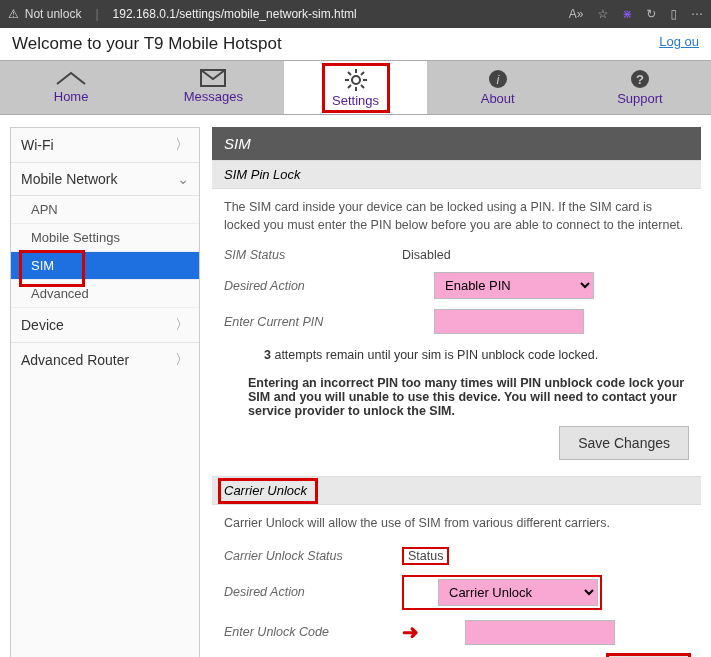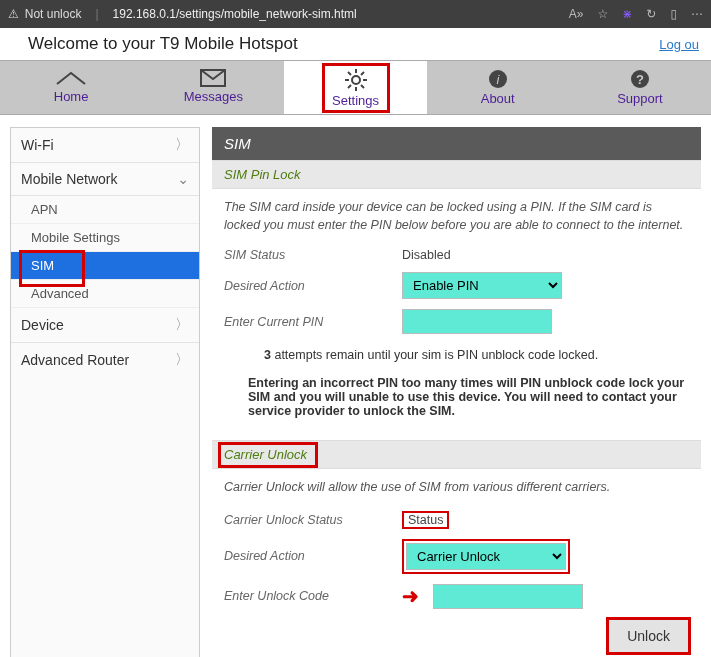--- a/index.html
+++ b/index.html
@@ -2,47 +2,47 @@
 <html><head>
 <meta charset="utf-8">
 <style>
   * { box-sizing: border-box; margin: 0; padding: 0; font-family: Arial, Helvetica, sans-serif; }
   body { background: #fff; width: 711px; font-size: 13px; color: #333; }
   .browserbar { background: #3f3f3f; color: #ddd; height: 28px; display: flex; align-items: center; padding: 0 8px; font-size: 12px; }
   .browserbar .ns { display: flex; align-items: center; gap: 6px; }
   .browserbar .sep { color: #777; margin: 0 8px; }
   .browserbar .url { color: #eee; }
   .browserbar .right { margin-left: auto; display: flex; gap: 14px; color: #bbb; }
-  .header { display: flex; align-items: center; justify-content: space-between; padding: 6px 12px; margin-left: 16px; }
+  .header { display: flex; justify-content: space-between; padding: 6px 12px; }
   .header .welcome { font-size: 17px; color: #222; }
   .header .logout { color: #2a7acb; font-size: 13px; }
   .tabs { display: flex; background: #c6c6c6; border-top: 1px solid #aaa; border-bottom: 1px solid #aaa; }
   .tab { flex: 1; text-align: center; padding: 8px 0 6px; cursor: pointer; }
   .tab .icon { display: block; margin: 0 auto 2px; color: #444; }
   .tab .label { font-size: 13px; color: #4c1d95; }
   .tab.active { background: #fff; }
   .hl-settings { position: relative; }
   .hl-settings::after { content:""; position:absolute; top:2px; left:50%; transform:translateX(-50%); width:62px; height:44px; border:3px solid #d40000; pointer-events:none; }
   .content { display: flex; padding: 12px 10px; gap: 12px; }
   .sidebar { width: 190px; border: 1px solid #ccc; background: #fafafa; font-size: 14px; }
   .side-item { display: flex; align-items: center; justify-content: space-between; padding: 8px 10px; border-bottom: 1px solid #e3e3e3; color: #333; cursor: pointer; }
   .side-item .chev { color: #888; }
   .sub-item { padding: 6px 10px 6px 20px; color: #555; cursor: pointer; font-size: 13px; border-bottom: 1px solid #eee; }
   .sub-item.active { background: #1e6fe0; color: #fff; position: relative; }
   .sub-item.active::after { content:""; position:absolute; left:8px; top:-2px; width:60px; height:calc(100% + 4px); border:3px solid #d40000; pointer-events:none; }
   .main { flex: 1; }
   .panel-title { background: #5a5a5a; color: #fff; padding: 8px 12px; font-style: italic; font-size: 15px; }
-  .section-title { background: #e8e8e8; color: #4d7c0f; padding: 6px 12px; font-style: italic; font-size: 13px; border-top: 1px solid #ddd; border-bottom: 1px solid #ddd; position: relative; }
+  .section-title { background: #e8e8e8; color: #000000; padding: 6px 12px; font-style: italic; font-size: 13px; border-top: 1px solid #ddd; border-bottom: 1px solid #ddd; position: relative; }
   .section-title.hl::after { content:""; position:absolute; left:6px; top:1px; width:94px; height:20px; border:3px solid #d40000; }
   .section-body { padding: 10px 12px 16px; color: #555; font-size: 12.5px; }
-  .desc { margin-bottom: 14px; line-height: 1.4; font-style: italic; }
+  .desc { margin-bottom: 14px; line-height: 1.4; }
   .row { display: flex; align-items: center; margin: 10px 0; gap: 8px; }
   .row .lab { width: 170px; font-style: italic; color: #666; }
   .row .val { color: #444; }
-  select, input[type=text], input[type=password] { border: 1px solid #bbb; padding: 4px 6px; font-size: 13px; background: #5eead4; }
+  select, input[type=text], input[type=password] { border: 1px solid #bbb; padding: 4px 6px; font-size: 13px; background: #f9a8d4; margin-left: 32px; }
   select { width: 160px; }
   input[type=text], input[type=password] { width: 150px; }
   .note { margin: 14px 0 6px 40px; color: #333; font-size: 12.5px; }
   .note strong { font-weight: bold; }
   .btnrow { text-align: right; margin-top: 8px; }
   .btn { background: #e3e3e3; border: 1px solid #bbb; padding: 8px 18px; font-size: 14px; cursor: pointer; color: #333; }
   .btn.hl { outline: 3px solid #d40000; outline-offset: -1px; }
   .hl-box { border: 2px solid #d40000; padding: 0 4px; display: inline-block; }
   .arrow { color: #d40000; font-size: 20px; font-weight: bold; margin-right: 6px; }
 </style>
@@ -161,20 +161,23 @@
       <div class="row">
         <div class="lab">Enter Current PIN</div>
         <input type="password" style="">
       </div>
       <div class="note">
         <strong>3</strong><span> attempts remain until your sim is PIN unblock code locked.</span>
       </div>
       <div class="note" style="margin-left:24px;">
         <strong>Entering an incorrect PIN too many times will PIN unblock code lock your SIM and you will unable to use this device. You will need to contact your service provider to unlock the SIM.</strong>
       </div>
+      <div class="btnrow">
+        <button class="btn">Save Changes</button>
+      </div>
     </div>
 
     <div class="section-title hl">Carrier Unlock</div>
     <div class="section-body">
       <div class="desc">Carrier Unlock will allow the use of SIM from various different carriers.</div>
       <div class="row">
         <div class="lab">Carrier Unlock Status</div>
         <div class="val"><span class="hl-box">Status</span></div>
       </div>
       <div class="row">

